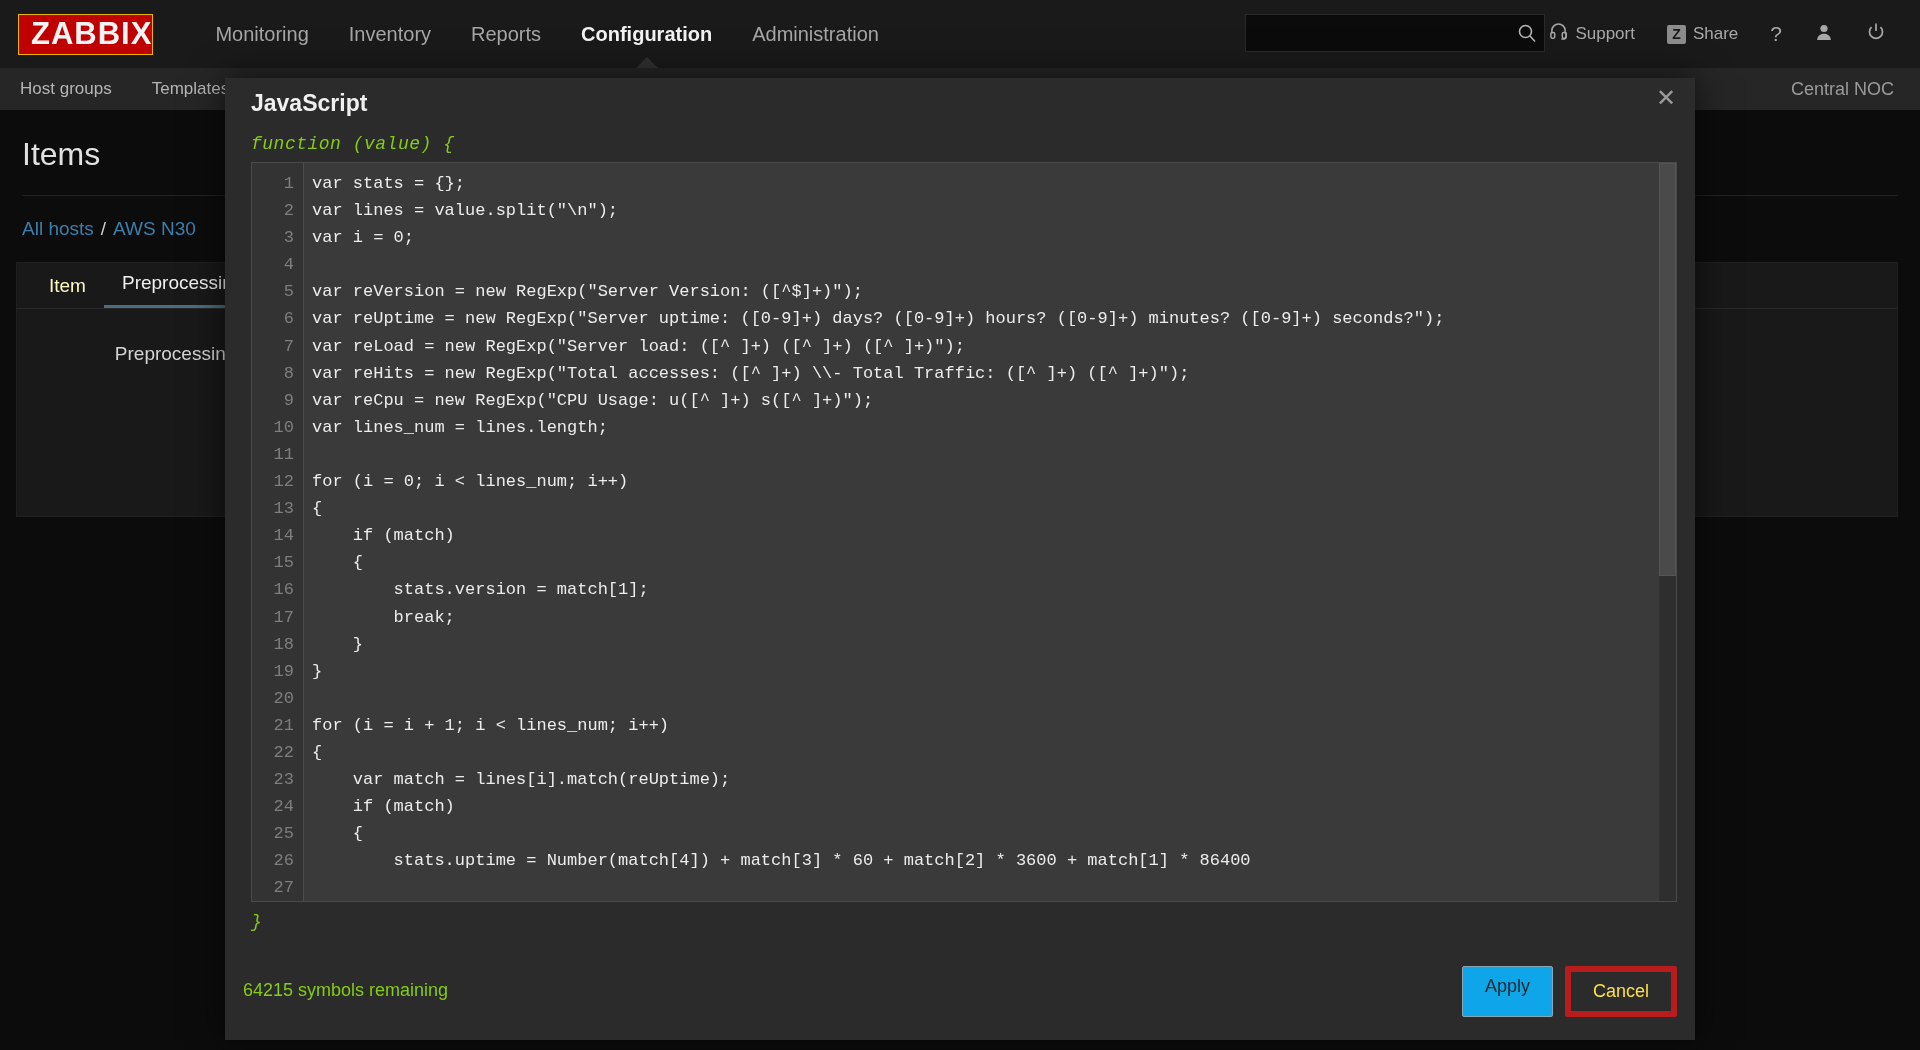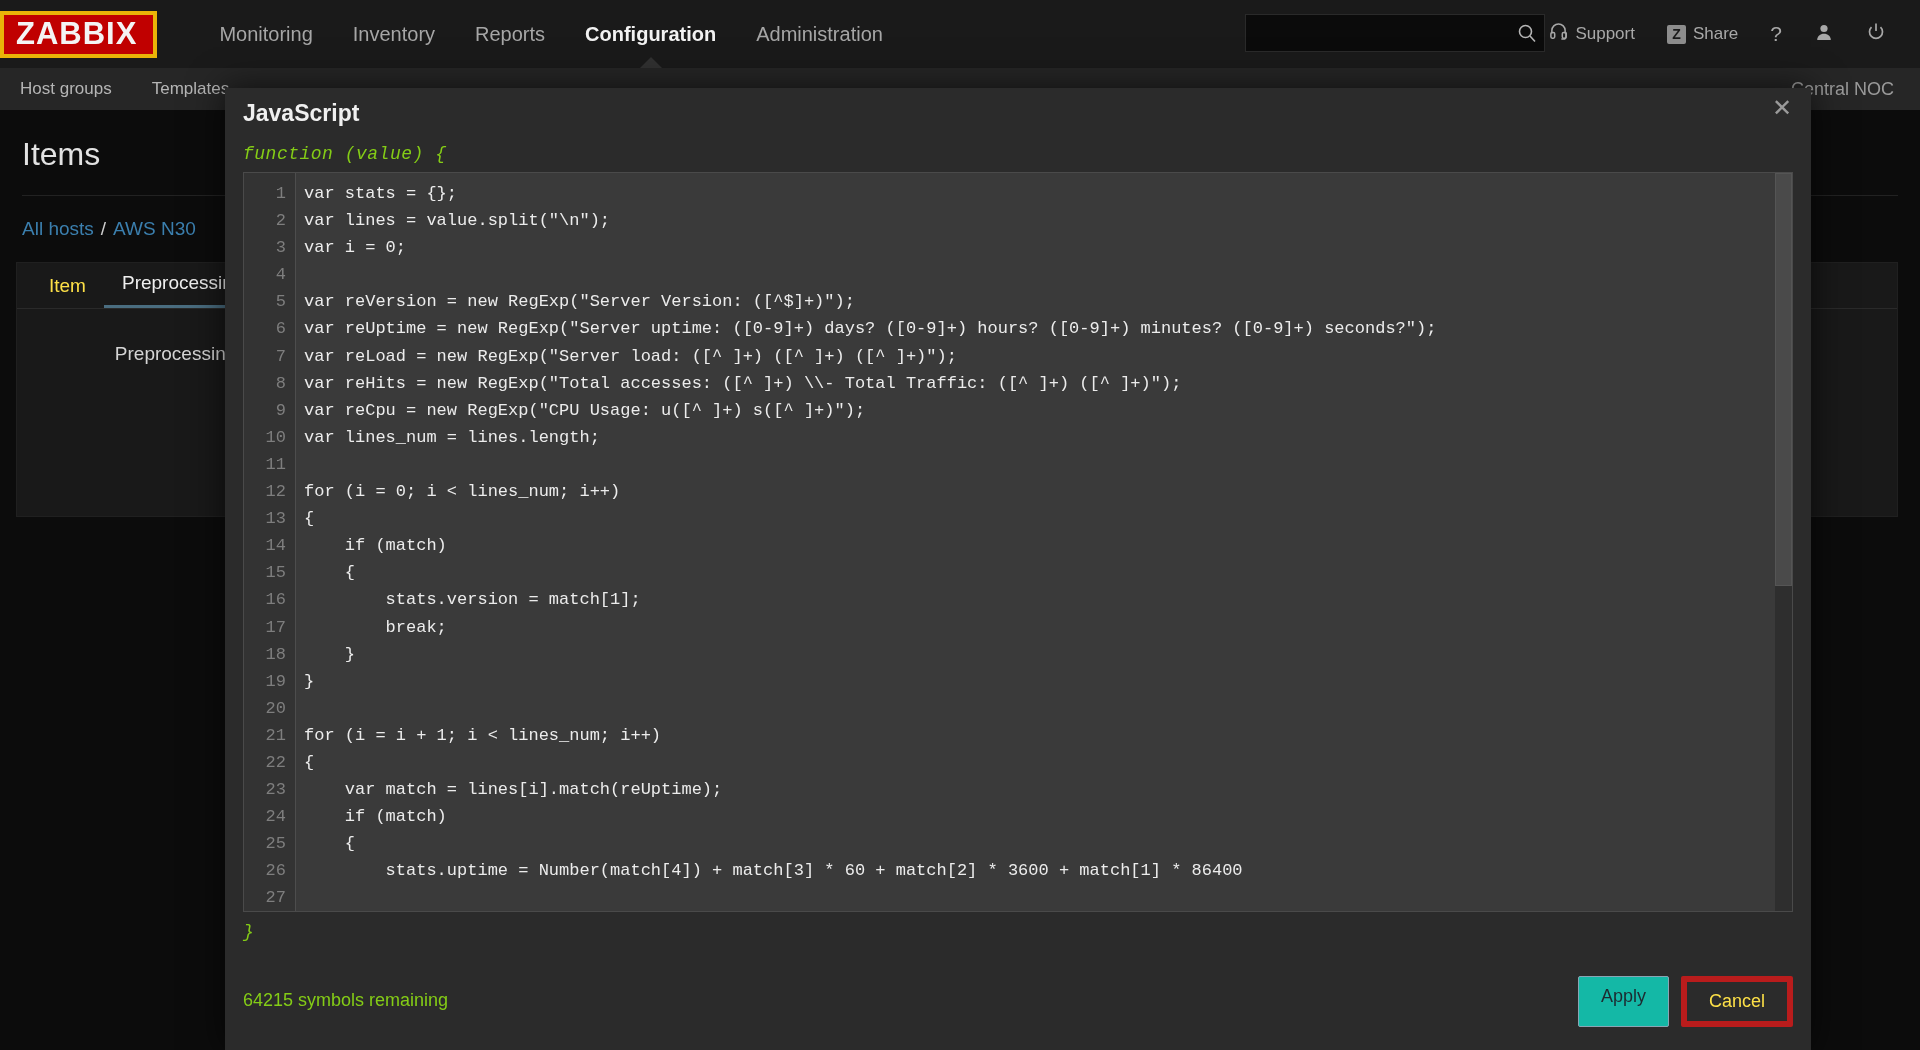--- a/index.html
+++ b/index.html
@@ -12,27 +12,28 @@
 
   
   #app { position: relative; width: 1920px; height: 1050px; background: #0e0e0e; }
 
   .topbar {
     position: absolute; left: 0; top: 0; width: 1920px; height: 68px;
     background: #1a1a1a;
     display: flex; align-items: center;
   }
   .logo {
+    margin-left: 18px;
     background: #c00000;
     color: #f4f4f4;
     font-size: 31px;
     font-weight: bold;
     letter-spacing: 1px;
-    padding: 3px 16px 5px 12px;
-    border: 4px solid #eab308;
+    padding: 3px 0 5px 12px;
+    border: 1px solid #eab308;
     line-height: 1;
     font-family: "Liberation Sans", sans-serif;
   }
   .mainnav { display: flex; align-items: center; margin-left: 42px; height: 68px; }
   .mainnav .navitem {
     color: #a6a6a6;
     font-size: 20px;
     padding: 0 20px;
     height: 68px;
     line-height: 68px;
@@ -102,34 +103,35 @@
 
   .tabpanel {
     margin: 22px 22px 0 16px;
     background: #191919;
     border: 1px solid #202020;
     height: 255px;
     position: relative;
   }
   .tabstrip { display: flex; align-items: flex-end; height: 46px; border-bottom: 1px solid #2a2a2a; padding-left: 14px; }
   .tab {
-    font-size: 19px; color: #fde047; padding: 0 18px 11px 18px; cursor: pointer;
+    font-size: 19px; color: #fef9c3; padding: 0 18px 11px 18px; cursor: pointer;
   }
   .tab.active { color: #efefef; border-bottom: 3px solid #4a6d80; }
   .form-row { margin-top: 34px; display: flex; }
   .form-label { width: 270px; text-align: right; color: #d5d5d5; font-size: 19px; }
 
   
   .modal {
     position: absolute;
-    left: 225px; top: 88px;
-    width: 1586px; height: 962px;
+    left: 225px; top: 78px;
+    width: 1470px; height: 962px;
     background: #2b2b2b;
     box-shadow: 0 0 34px rgba(0,0,0,0.65);
     z-index: 50;
+    padding-left: 8px;
   }
   .modal-head { position: relative; height: 56px; }
   .modal-title {
     position: absolute; left: 18px; top: 12px;
     color: #f0f0f0; font-size: 23px; font-weight: bold;
   }
   .modal-close {
     position: absolute; right: 16px; top: 8px;
     color: #9a9a9a; font-size: 24px; cursor: pointer;
     width: 26px; height: 26px; text-align: center; line-height: 24px;
@@ -201,21 +203,21 @@
     color: #84cc16; font-size: 18px;
   }
   .footbtns { position: absolute; right: 18px; top: 36px; display: flex; gap: 12px; }
   .btn {
     font-size: 18px;
     padding: 9px 22px;
     cursor: pointer;
     border-radius: 2px;
     font-family: "Liberation Sans", sans-serif;
   }
-  .btn-primary { background: #14b8a6; color: #1d2a30; border: 1px solid #8aa5b4; }
+  .btn-primary { background: #0ea5e9; color: #1d2a30; border: 1px solid #8aa5b4; }
   .btn-secondary { background: transparent; color: #fde047; border: 6px solid #b91c1c; }
 </style>
 </head>
 <body>
 
 <div id="app">
 
   <div class="topbar">
     <div class="logo">ZABBIX</div>
 

